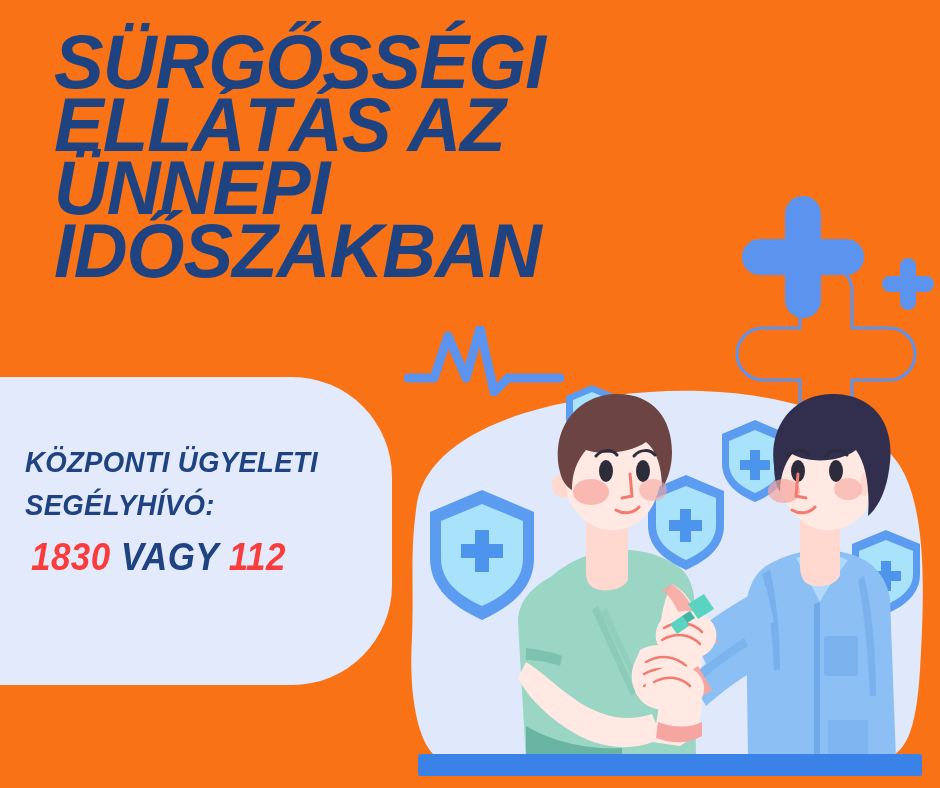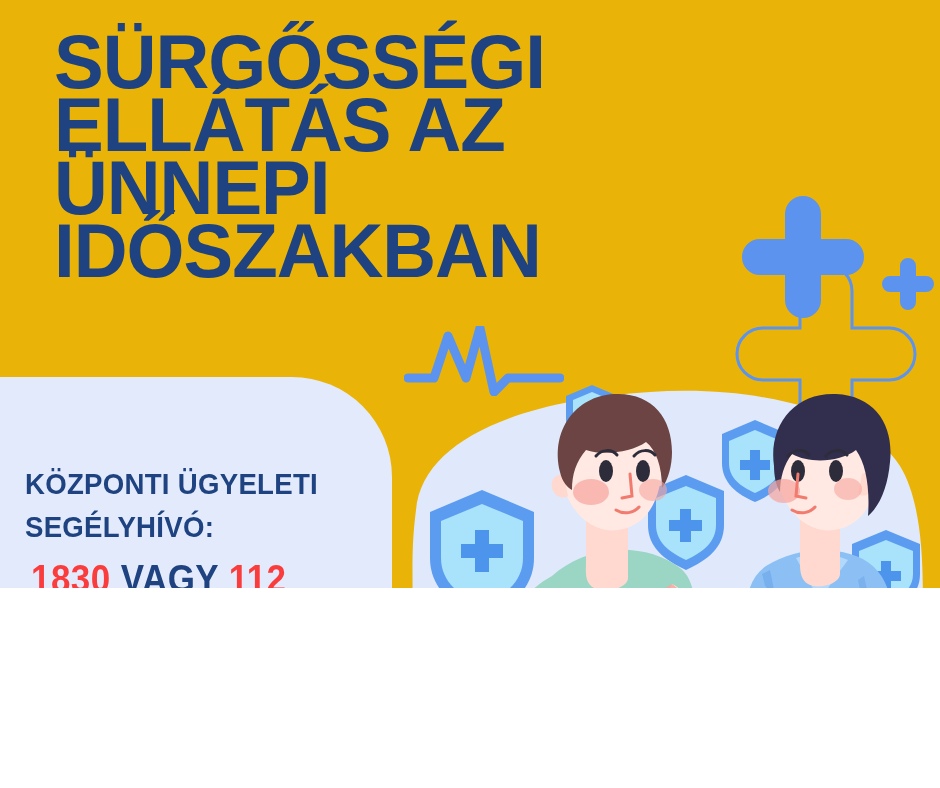--- a/index.html
+++ b/index.html
@@ -6,23 +6,24 @@
     margin: 0;
     padding: 0;
     background: #ffffff;
   }
   body {
     font-family: "Liberation Sans", sans-serif;
   }
   #poster {
     position: relative;
     width: 940px;
-    height: 588px;
-    background: #eab308;
+    height: 788px;
+    background: #f97316;
     overflow: hidden;
+    font-style: italic;
   }
 
   
   .deco-layer {
     position: absolute;
     inset: 0;
     pointer-events: none;
   }
 
   
@@ -70,21 +71,21 @@
     top: 377px;
     width: 452px;
     height: 308px;
     background: #e3eafc;
     border-radius: 0 100px 100px 0;
     z-index: 5;
   }
   #info-inner {
     position: absolute;
     left: 85px;
-    top: 86px;
+    top: 64px;
     width: 360px;
   }
   .info-head {
     font-family: "Liberation Sans", sans-serif;
     font-weight: bold;
     font-size: 30px;
     line-height: 1.42;
     letter-spacing: 0.3px;
     color: #1e4380;
     transform: scaleX(0.92);

